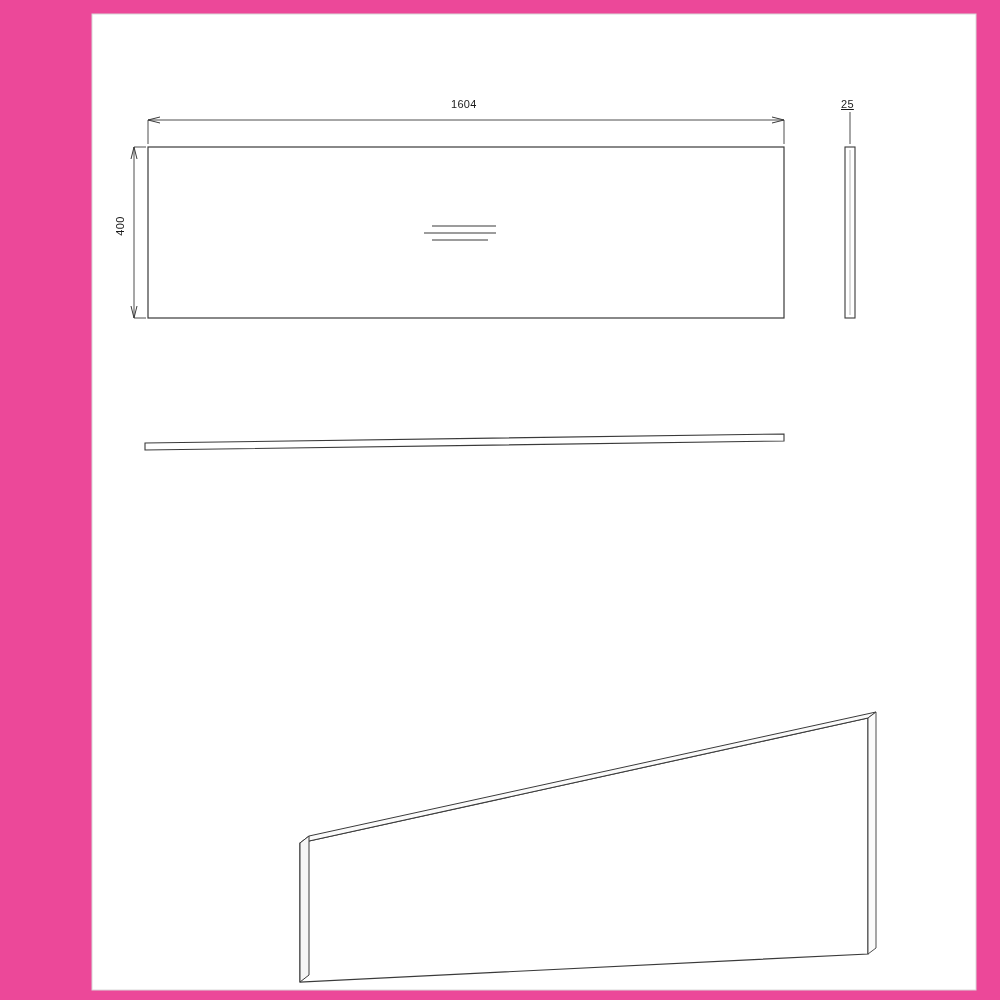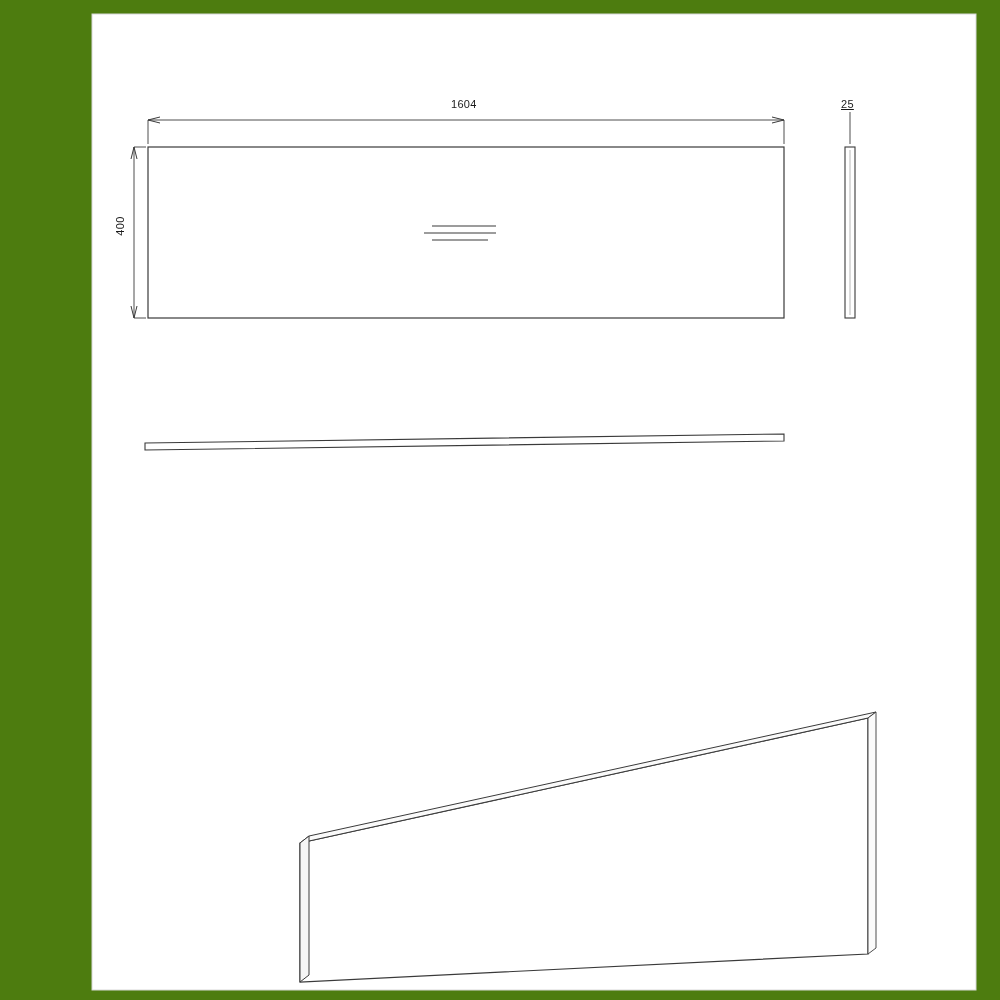--- a/index.html
+++ b/index.html
@@ -10,21 +10,21 @@
   body {
     width: 1000px;
     height: 1000px;
     font-family: "Liberation Sans", sans-serif;
     overflow: hidden;
   }
   #sheet {
     position: relative;
     width: 1000px;
     height: 1000px;
-    background: #4d7c0f;
+    background: #ec4899;
   }
   #drawing {
     position: absolute;
     left: 0;
     top: 0;
     width: 1000px;
     height: 1000px;
   }
   .dim-label {
     position: absolute;

